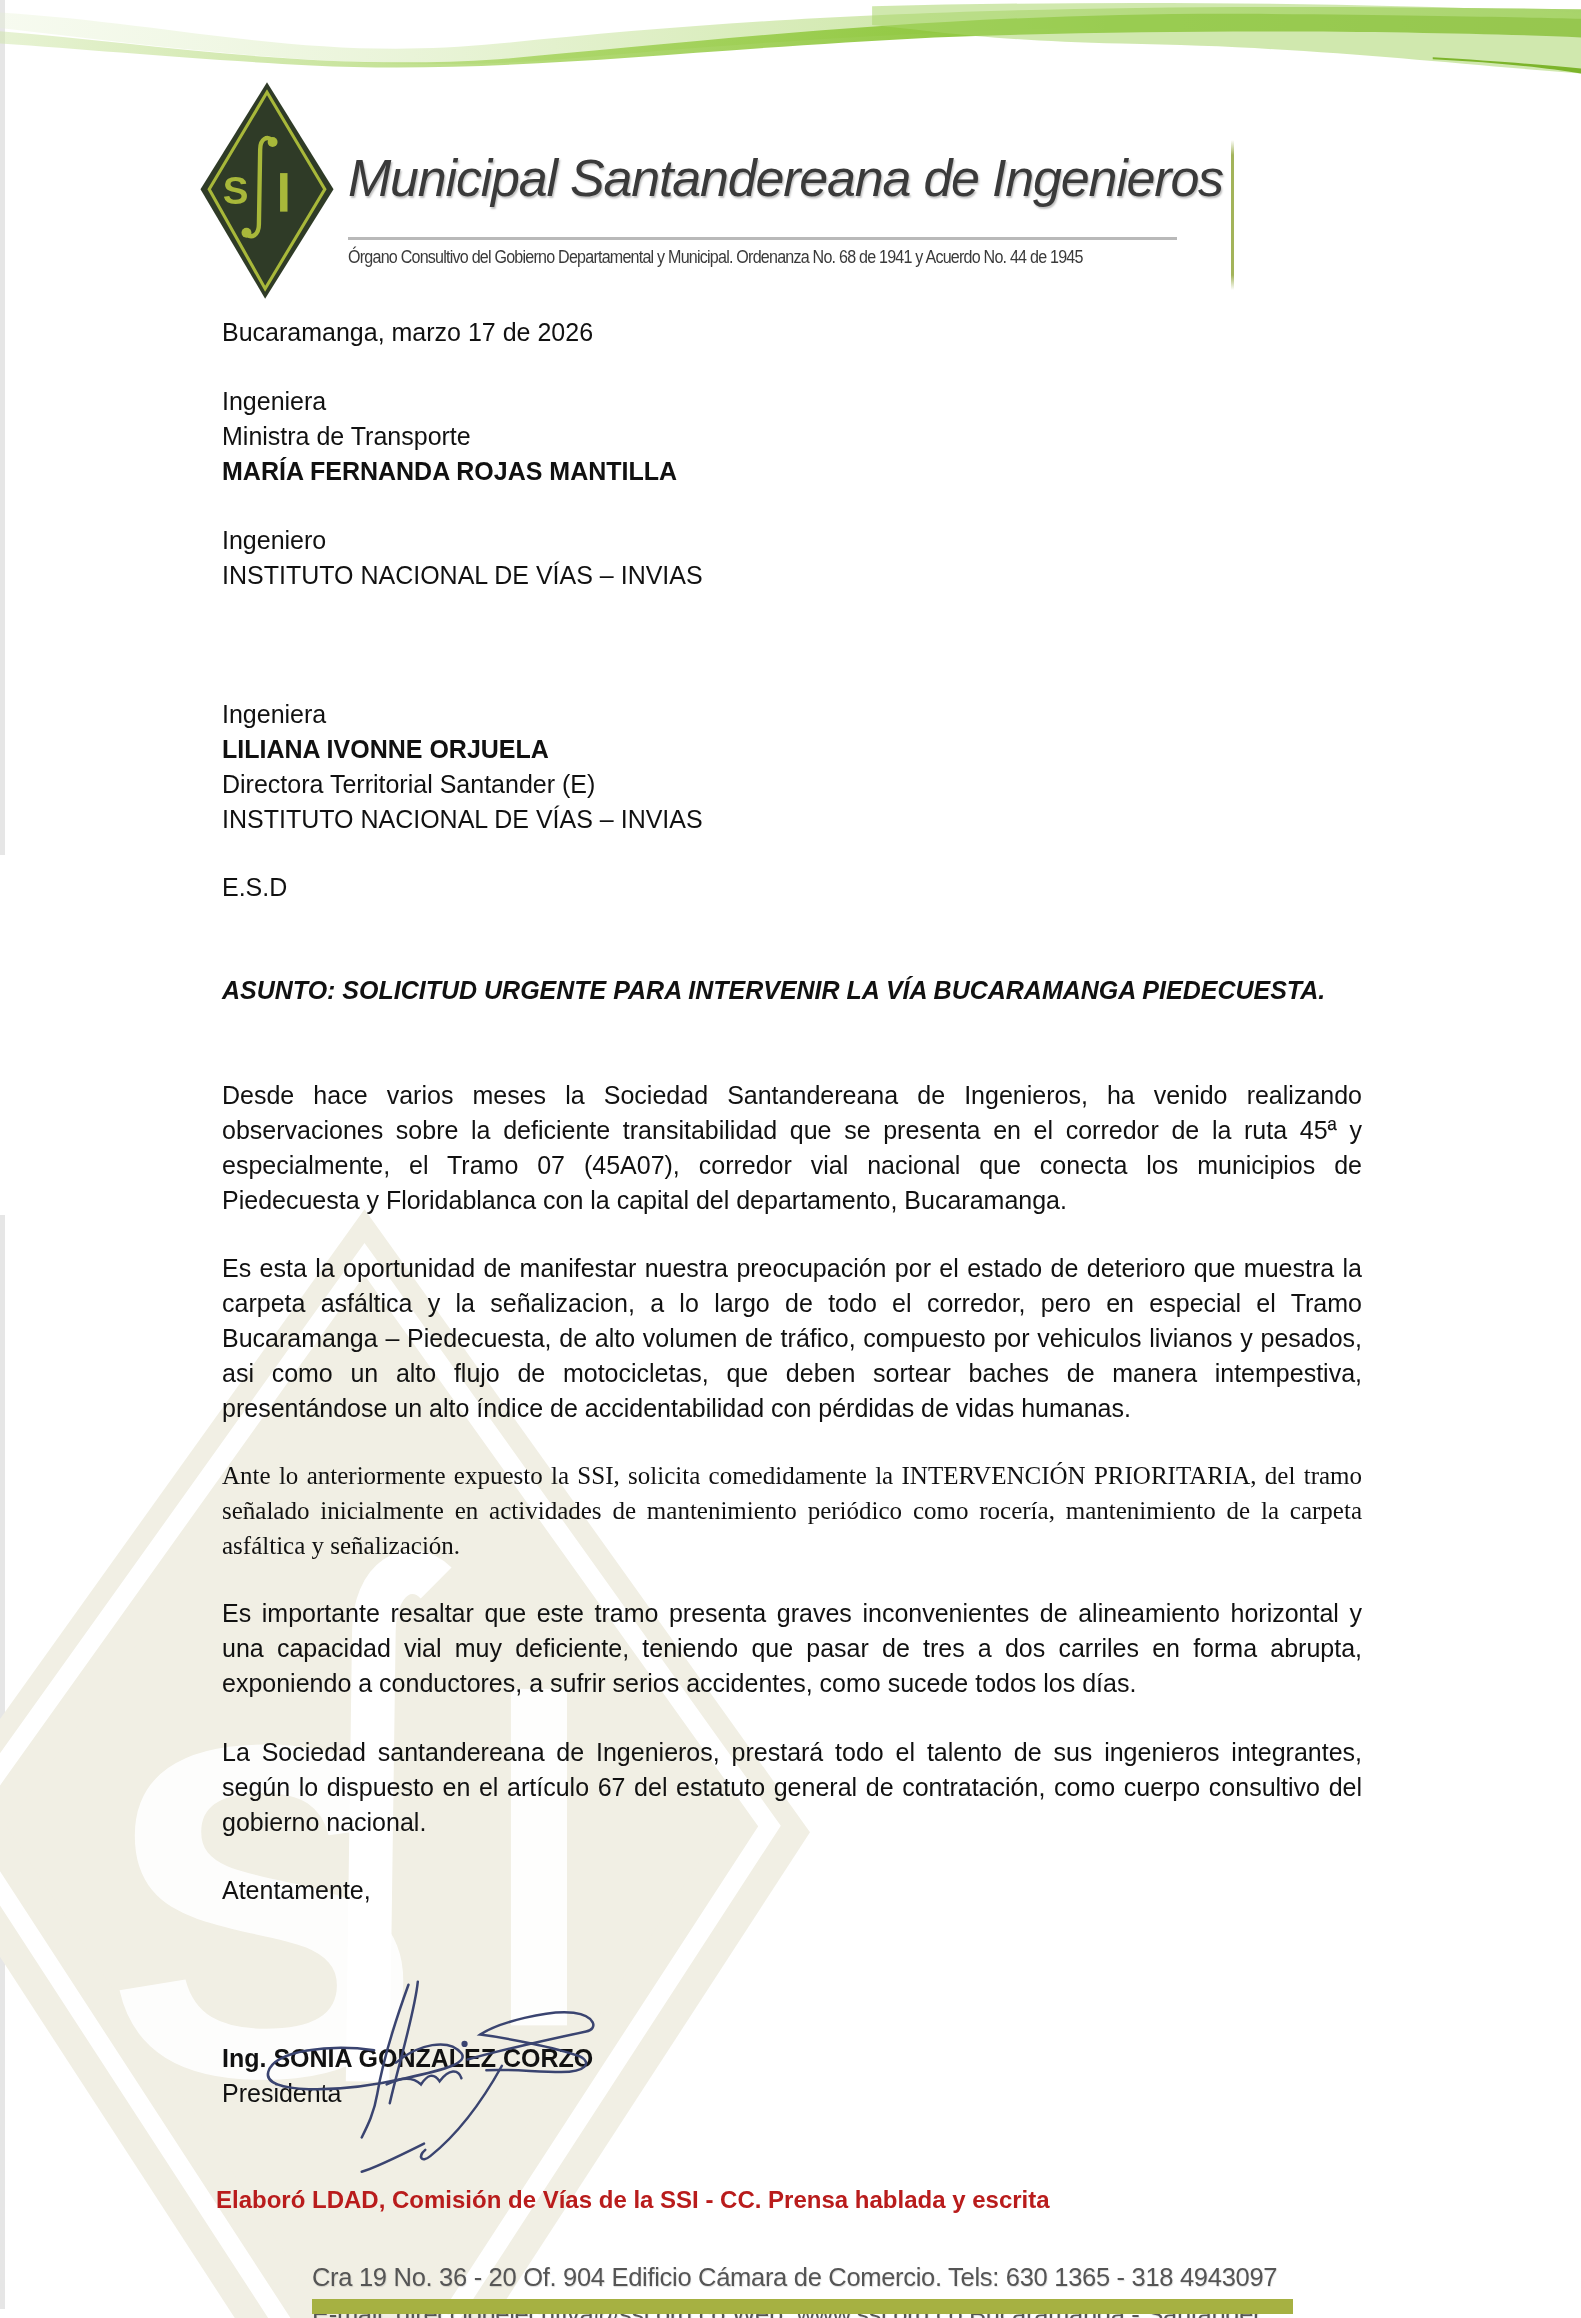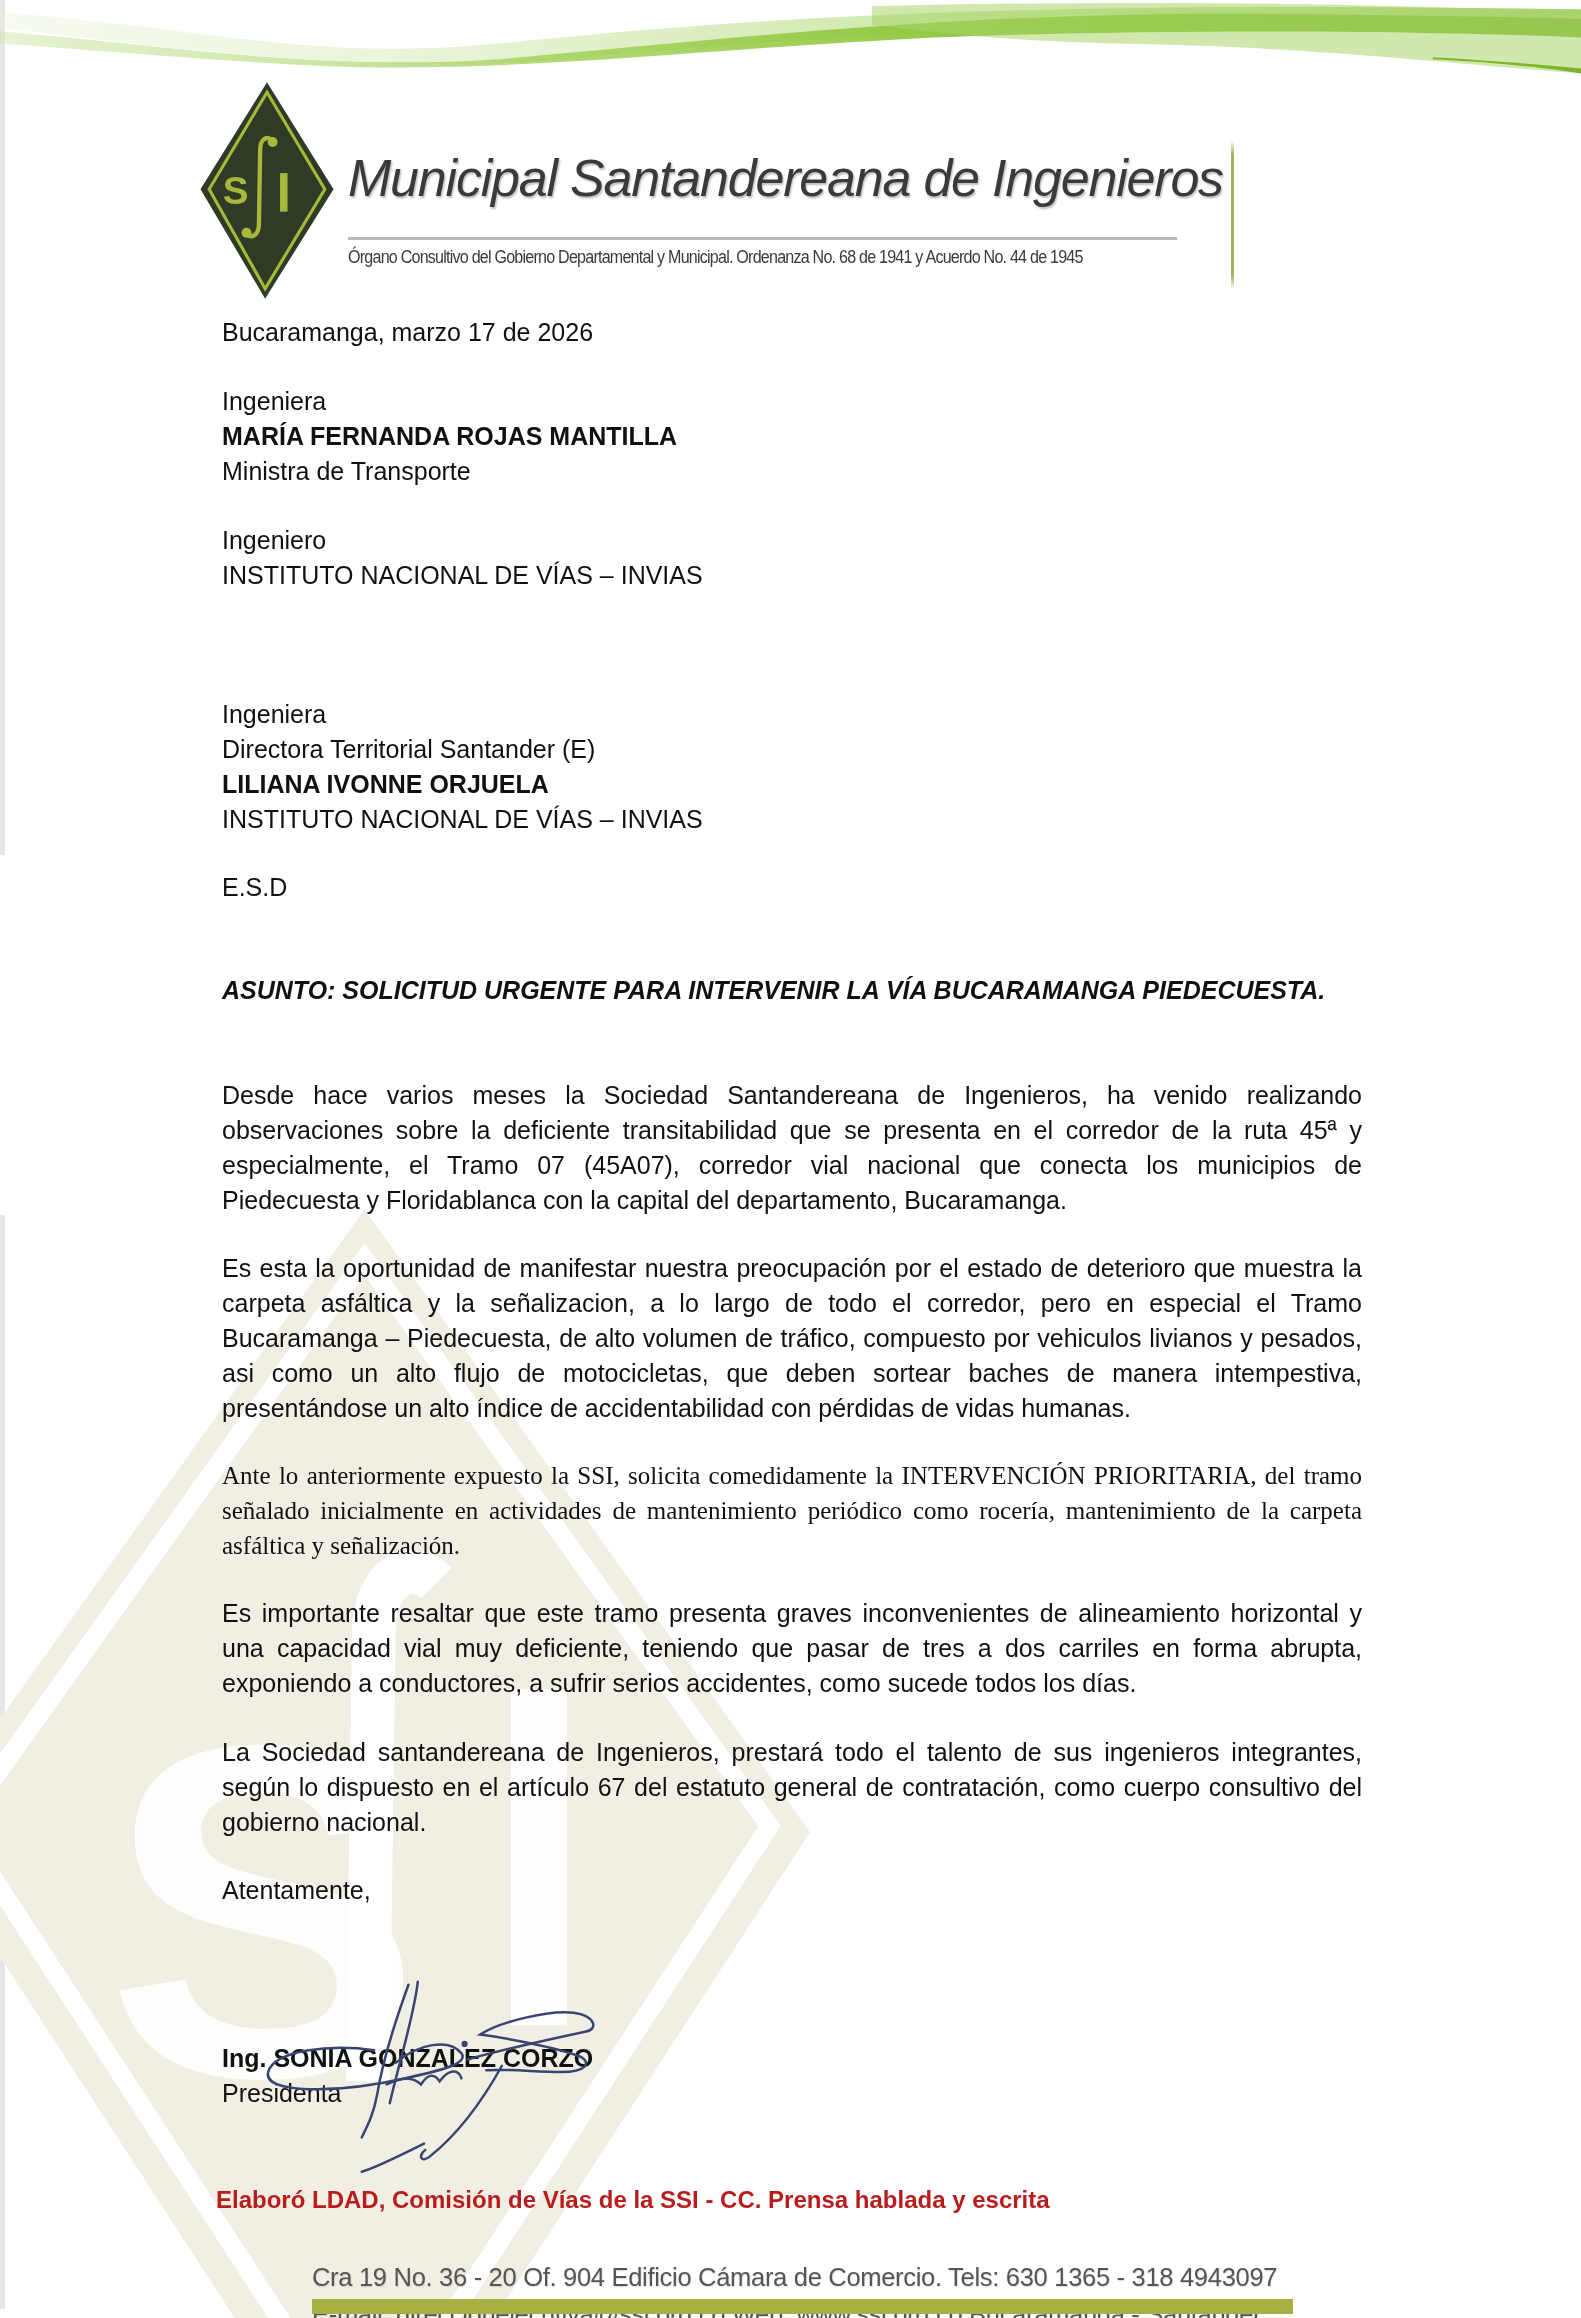--- a/index.html
+++ b/index.html
@@ -92,33 +92,33 @@
   <path d="M700 600 C 660 560, 600 590, 600 680 L 590 1400" fill="none" stroke="#ffffff" stroke-width="70"></path>
   <rect x="820" y="770" width="90" height="540" fill="#ffffff" opacity="0.9"></rect>
 </svg>
 
 <div class="letter" style="top:315px;">
   <span class="line">Bucaramanga, marzo 17 de 2026</span>
 </div>
 
 <div class="letter" style="top:384px;">
   <span class="line">Ingeniera</span>
+  <span class="line">Ministra de Transporte</span>
   <span class="line bold">MARÍA FERNANDA ROJAS MANTILLA</span>
-  <span class="line">Ministra de Transporte</span>
 </div>
 
 <div class="letter" style="top:523px;">
   <span class="line">Ingeniero</span>
   <span class="line">INSTITUTO NACIONAL DE VÍAS – INVIAS</span>
 </div>
 
 <div class="letter" style="top:697px;">
   <span class="line">Ingeniera</span>
+  <span class="line bold">LILIANA IVONNE ORJUELA</span>
   <span class="line">Directora Territorial Santander (E)</span>
-  <span class="line bold">LILIANA IVONNE ORJUELA</span>
   <span class="line">INSTITUTO NACIONAL DE VÍAS – INVIAS</span>
 </div>
 
 <div class="letter" style="top:870px;">
   <span class="line">E.S.D</span>
 </div>
 
 <div class="letter" style="top:973px;font-style:italic;">
   <span class="line bold">ASUNTO: SOLICITUD URGENTE PARA INTERVENIR LA VÍA BUCARAMANGA PIEDECUESTA.</span>
 </div>

